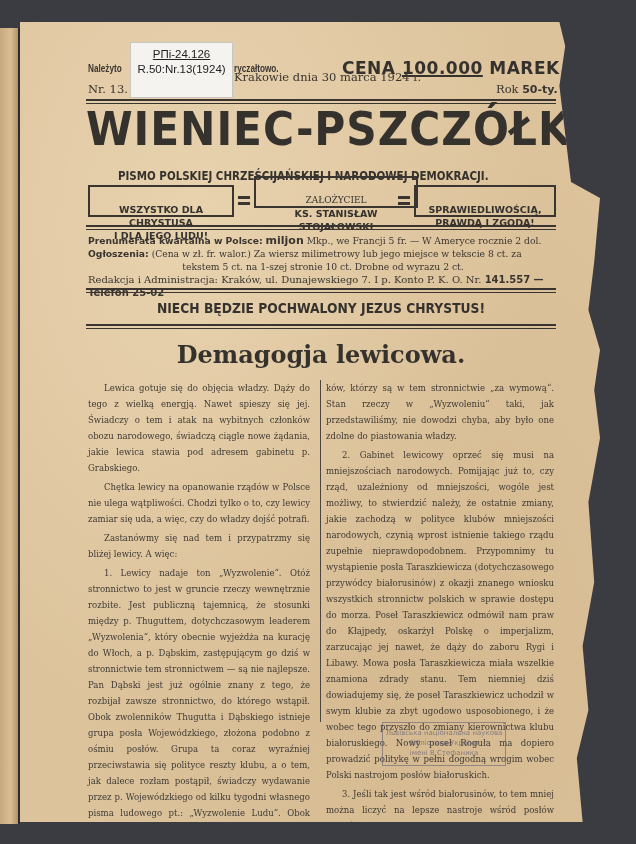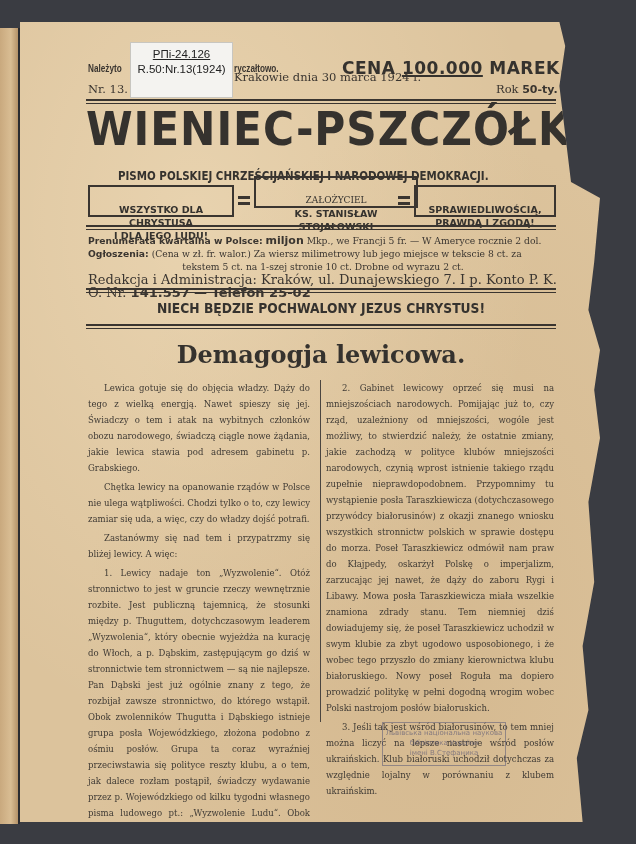--- a/index.html
+++ b/index.html
@@ -97,40 +97,41 @@
   <div class="abs info" style="left:68px;top:212px;width:470px;">
     <b>Prenumerata kwartalna w Polsce:</b>
     <b style="font-size:11px;">miljon</b>
     <span>Mkp., we Francji 5 fr. — W Ameryce rocznie 2 dol.</span>
   </div>
   <div class="abs info" style="left:68px;top:225px;width:470px;">
     <b>Ogłoszenia:</b>
     <span>(Cena w zł. fr. walor.) Za wiersz milimetrowy lub jego miejsce w tekscie 8 ct. za</span>
   </div>
   <div class="abs info" style="left:68px;top:238px;width:470px;text-align:center;">tekstem 5 ct. na 1-szej stronie 10 ct. Drobne od wyrazu 2 ct.</div>
-  <div class="abs info" style="left:68px;top:251px;width:480px;font-size:13px;">
+  <div class="abs info" style="left:68px;top:251px;width:480px;font-size:10px;">
     <span>Redakcja i Administracja: Kraków, ul. Dunajewskiego 7. I p. Konto P. K. O. Nr.</span>
     <b>141.557</b>
     <b>— Telefon 25-02</b>
   </div>
 
   <div class="abs rule2" style="left:66px;top:266px;width:470px;"></div>
   <div class="abs slogan" style="left:66px;top:278px;width:470px;">NIECH BĘDZIE POCHWALONY JEZUS CHRYSTUS!</div>
   <div class="abs rule2" style="left:66px;top:302px;width:470px;"></div>
 
   <div class="abs headline" style="left:66px;top:318px;width:470px;">Demagogja lewicowa.</div>
 
   <div class="abs col" style="left:68px;top:358px;width:222px;">
     <p>Lewica gotuje się do objęcia władzy. Dąży do tego z wielką energją. Nawet spieszy się jej. Świadczy o tem i atak na wybitnych członków obozu narodowego, świadczą ciągle nowe żądania, jakie lewica stawia pod adresem gabinetu p. Grabskiego.</p>
     <p>Chętka lewicy na opanowanie rządów w Polsce nie ulega wątpliwości. Chodzi tylko o to, czy lewicy zamiar się uda, a więc, czy do władzy dojść potrafi.</p>
     <p>Zastanówmy się nad tem i przypatrzmy się bliżej lewicy. A więc:</p>
     <p>1. Lewicy nadaje ton „Wyzwolenie“. Otóż stronnictwo to jest w gruncie rzeczy wewnętrznie rozbite. Jest publiczną tajemnicą, że stosunki między p. Thuguttem, dotychczasowym leaderem „Wyzwolenia“, który obecnie wyjeżdża na kurację do Włoch, a p. Dąbskim, zastępującym go dziś w stronnictwie tem stronnictwem — są nie najlepsze. Pan Dąbski jest już ogólnie znany z tego, że rozbijał zawsze stronnictwo, do którego wstąpił. Obok zwolenników Thugutta i Dąbskiego istnieje grupa posła Wojewódzkiego, złożona podobno z ośmiu posłów. Grupa ta coraz wyraźniej przeciwstawia się polityce reszty klubu, a o tem, jak dalece rozłam postąpił, świadczy wydawanie przez p. Wojewódzkiego od kilku tygodni własnego pisma ludowego pt.: „Wyzwolenie Ludu“. Obok tych grup istnieje jeszcze w „Wyzwoleniu“ grupa przysięgłych piłsudczy-</p>
   </div>
   <div class="abs vrule" style="left:300px;top:358px;height:342px;"></div>
   <div class="abs col" style="left:306px;top:358px;width:228px;">
+    <p class="noind">ków, którzy są w tem stronnictwie „za wymową“. Stan rzeczy w „Wyzwoleniu“ taki, jak przedstawiliśmy, nie dowodzi chyba, aby było one zdolne do piastowania władzy.</p>
     <p>2. Gabinet lewicowy oprzeć się musi na mniejszościach narodowych. Pomijając już to, czy rząd, uzależniony od mniejszości, wogóle jest możliwy, to stwierdzić należy, że ostatnie zmiany, jakie zachodzą w polityce klubów mniejszości narodowych, czynią wprost istnienie takiego rządu zupełnie nieprawdopodobnem. Przypomnimy tu wystąpienie posła Taraszkiewicza (dotychczasowego przywódcy białorusinów) z okazji znanego wniosku wszystkich stronnictw polskich w sprawie dostępu do morza. Poseł Taraszkiewicz odmówił nam praw do Kłajpedy, oskarżył Polskę o imperjalizm, zarzucając jej nawet, że dąży do zaboru Rygi i Libawy. Mowa posła Taraszkiewicza miała wszelkie znamiona zdrady stanu. Tem niemniej dziś dowiadujemy się, że poseł Taraszkiewicz uchodził w swym klubie za zbyt ugodowo usposobionego, i że wobec tego przyszło do zmiany kierownictwa klubu białoruskiego. Nowy poseł Roguła ma dopiero prowadzić politykę w pełni dogodną wrogim wobec Polski nastrojom posłów białoruskich.</p>
     <p>3. Jeśli tak jest wśród białorusinów, to tem mniej można liczyć na lepsze nastroje wśród posłów ukraińskich. Klub białoruski uchodził dotychczas za względnie lojalny w porównaniu z klubem ukraińskim.</p>
   </div>
 
   <div class="abs stamp" style="left:362px;top:700px;width:124px;height:44px;padding-top:5px;">
     <div>Львівська національна наукова</div>
     <div>бібліотека України</div>
     <div>імені В.Стефаника</div>
   </div>
 </div>

